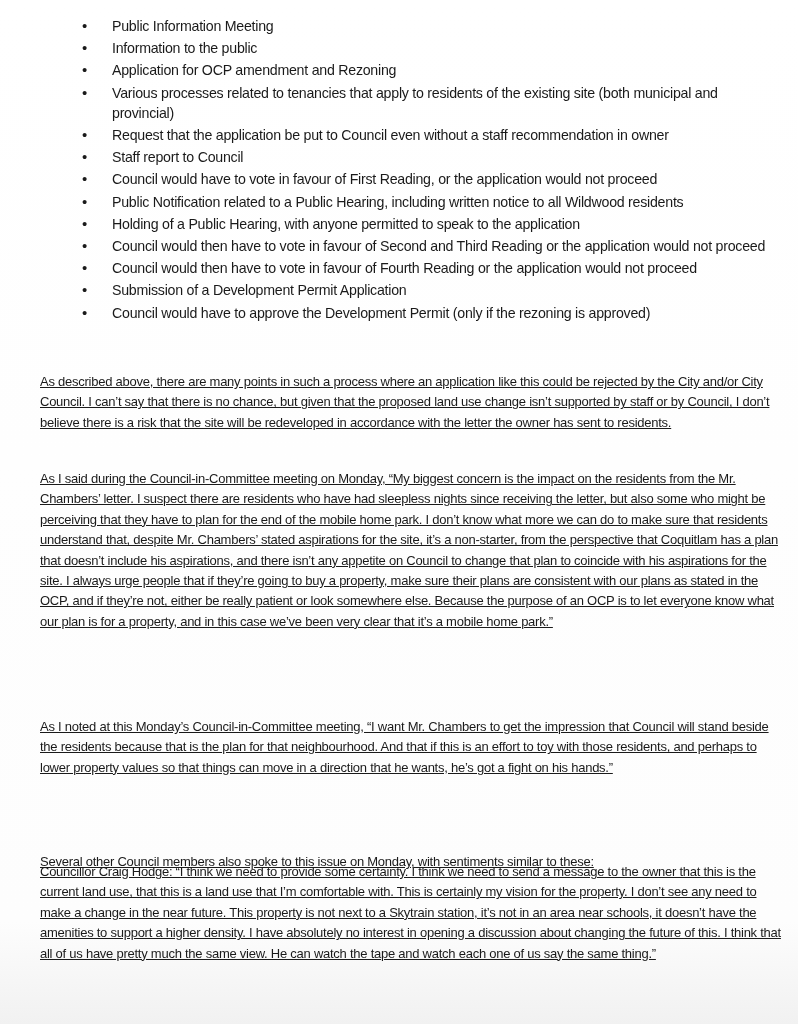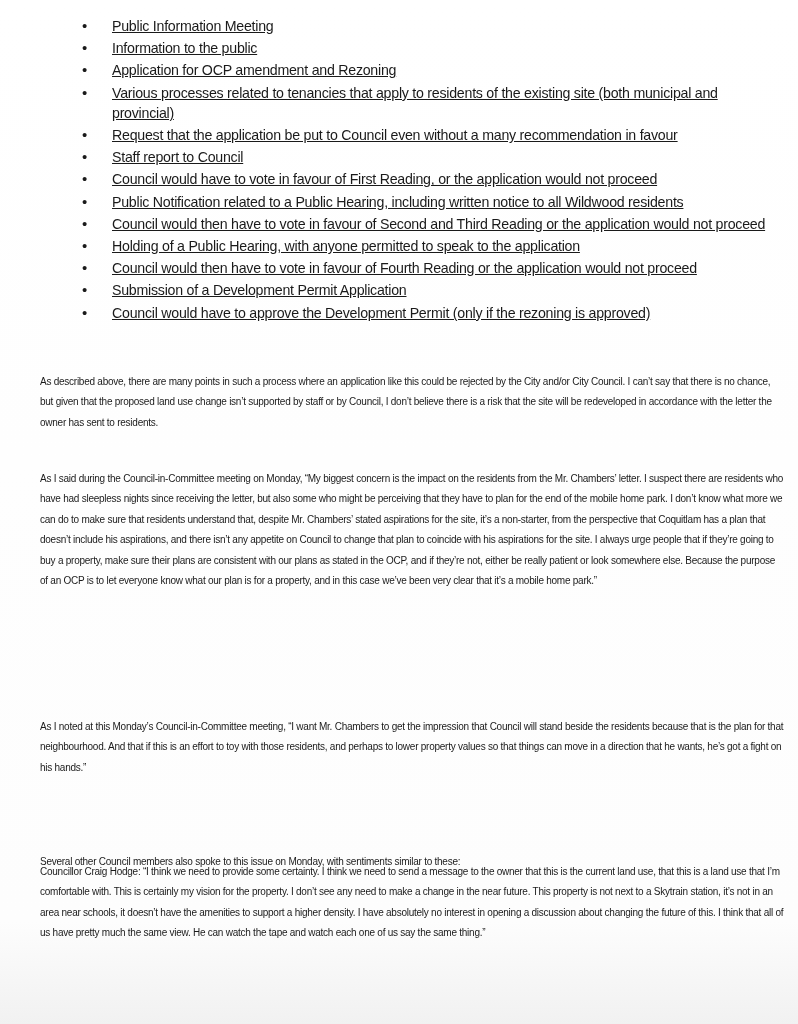--- a/index.html
+++ b/index.html
@@ -13,62 +13,62 @@
     position: relative;
     width: 798px; height: 1024px;
     background: linear-gradient(180deg, #ffffff 0%, #fdfdfd 90%, #f1f1f1 100%);
   }
   .bullets {
     position: absolute;
     left: 82px; top: 16px;
     width: 700px;
     margin: 0; padding: 0;
     list-style: none;
-    text-decoration: underline;
   }
   .bullets li {
     position: relative;
     padding-left: 30px;
     font-size: 14.2px;
     line-height: 20.2px;
     margin-bottom: 2px;
     letter-spacing: -0.25px;
   }
   .bullets li::before {
     content: "\2022";
     position: absolute;
     left: 0; top: 0;
     font-size: 15px;
   }
   .para {
     position: absolute;
     left: 40px;
     width: 745px;
     margin: 0;
-    font-size: 10px;
+    font-size: 13px;
     line-height: 20.4px;
     letter-spacing: -0.25px;
+    text-decoration: underline;
   }
 </style>
 </head>
 <body>
 
 <div class="page">
 
   <ul class="bullets">
     <li>Public Information Meeting</li>
     <li>Information to the public</li>
     <li>Application for OCP amendment and Rezoning</li>
     <li>Various processes related to tenancies that apply to residents of the existing site (both municipal and provincial)</li>
-    <li>Request that the application be put to Council even without a many recommendation in favour</li>
+    <li>Request that the application be put to Council even without a staff recommendation in owner</li>
     <li>Staff report to Council</li>
     <li>Council would have to vote in favour of First Reading, or the application would not proceed</li>
     <li>Public Notification related to a Public Hearing, including written notice to all Wildwood residents</li>
+    <li>Holding of a Public Hearing, with anyone permitted to speak to the application</li>
     <li>Council would then have to vote in favour of Second and Third Reading or the application would not proceed</li>
-    <li>Holding of a Public Hearing, with anyone permitted to speak to the application</li>
     <li>Council would then have to vote in favour of Fourth Reading or the application would not proceed</li>
     <li>Submission of a Development Permit Application</li>
     <li>Council would have to approve the Development Permit (only if the rezoning is approved)</li>
   </ul>
 
   <p class="para" style="top:372px;">As described above, there are many points in such a process where an application like this could be rejected by the City and/or City Council.  I can’t say that there is no chance, but given that the proposed land use change isn’t supported by staff or by Council, I don’t believe there is a risk that the site will be redeveloped in accordance with the letter the owner has sent to residents.</p>
   <p class="para" style="top:469px;">As I said during the Council-in-Committee meeting on Monday, “My biggest concern is the impact on the residents from the Mr. Chambers’ letter.  I suspect there are residents who have had sleepless nights since receiving the letter, but also some who might be perceiving that they have to plan for the end of the mobile home park. I don’t know what more we can do to make sure that residents understand that, despite Mr. Chambers’ stated aspirations for the site, it’s a non-starter, from the perspective that Coquitlam has a plan that doesn’t include his aspirations, and there isn’t any appetite on Council to change that plan to coincide with his aspirations for the site. I always urge people that if they’re going to buy a property, make sure their plans are consistent with our plans as stated in the OCP, and if they’re not, either be really patient or look somewhere else.  Because the purpose of an OCP is to let everyone know what our plan is for a property, and in this case we’ve been very clear that it’s a mobile home park.”</p>
   <p class="para" style="top:717px;">As I noted at this Monday’s Council-in-Committee meeting, “I want Mr. Chambers to get the impression that Council will stand beside the residents because that is the plan for that neighbourhood. And that if this is an effort to toy with those residents, and perhaps to lower property values so that things can move in a direction that he wants, he’s got a fight on his hands.”</p>
   <p class="para" style="top:852px;">Several other Council members also spoke to this issue on Monday, with sentiments similar to these:</p>
   <p class="para" style="top:862px;">Councillor Craig Hodge: “I think we need to provide some certainty.  I think we need to send a message to the owner that this is the current land use, that this is a land use that I’m comfortable with.  This is certainly my vision for the property.  I don’t see any need to make a change in the near future.  This property is not next to a Skytrain station, it’s not in an area near schools, it doesn’t have the amenities to support a higher density.  I have absolutely no interest in opening a discussion about changing the future of this.  I think that all of us have pretty much the same view.  He can watch the tape and watch each one of us say the same thing.”</p>

